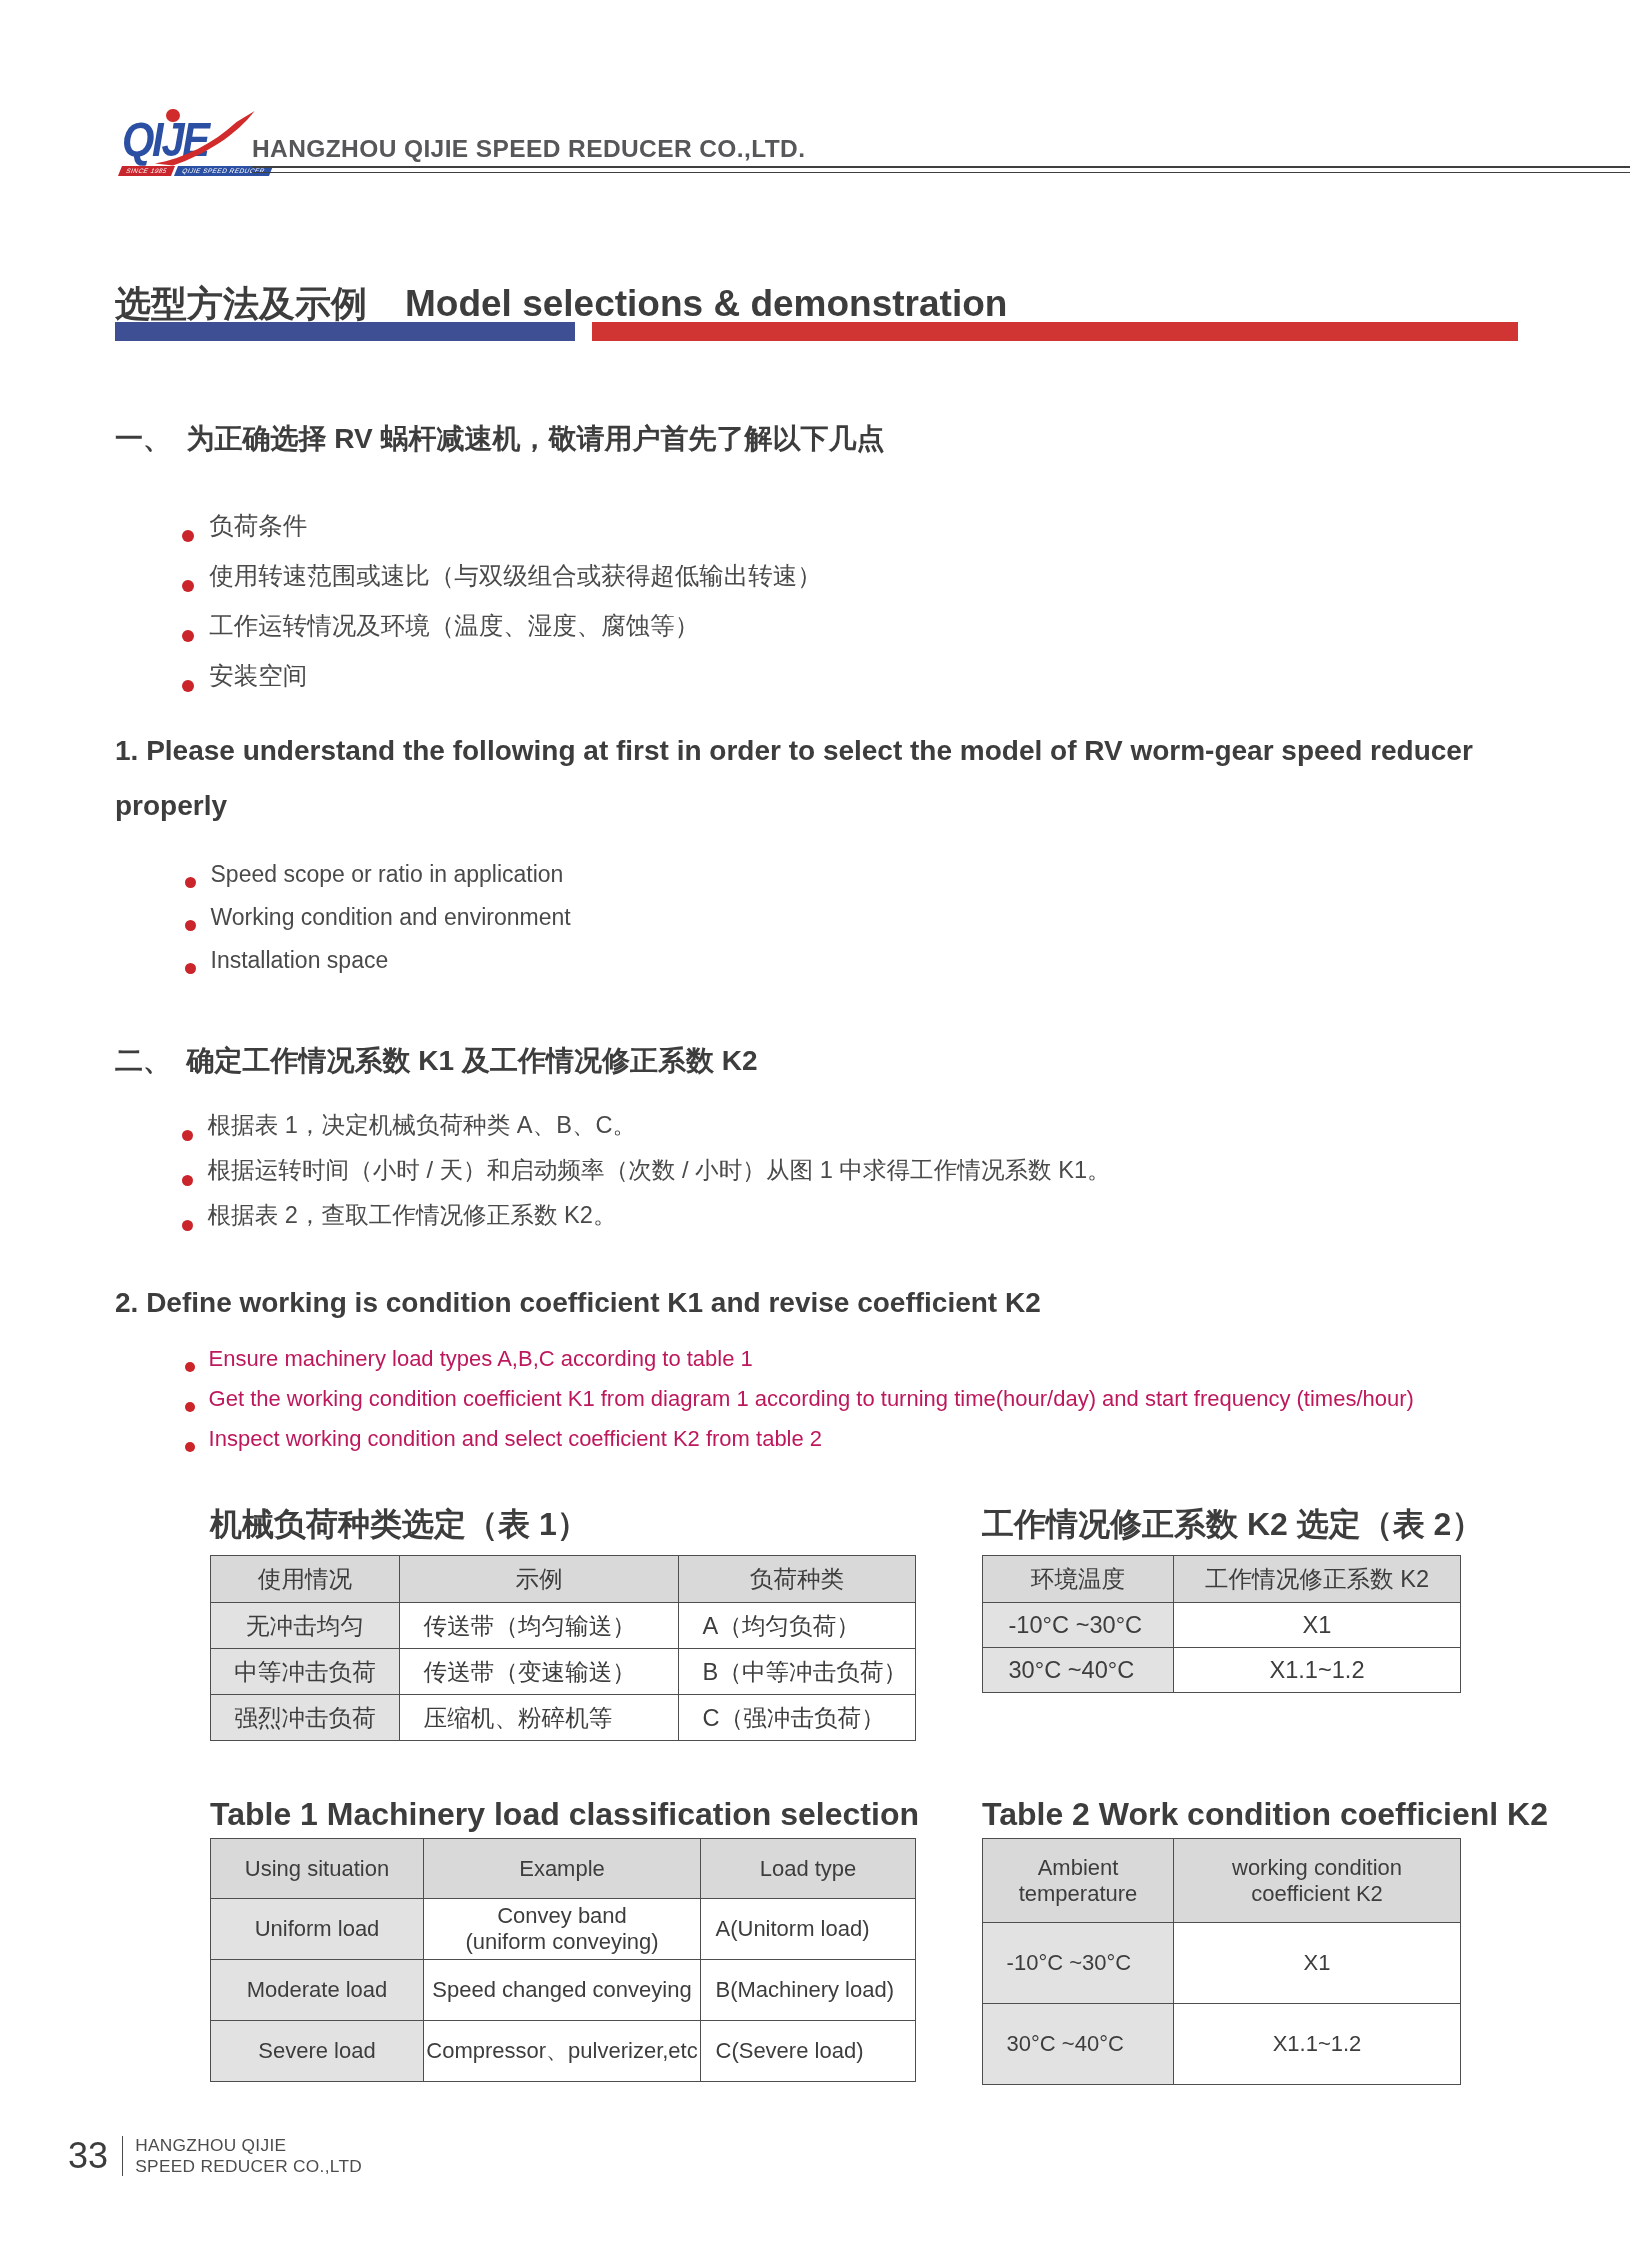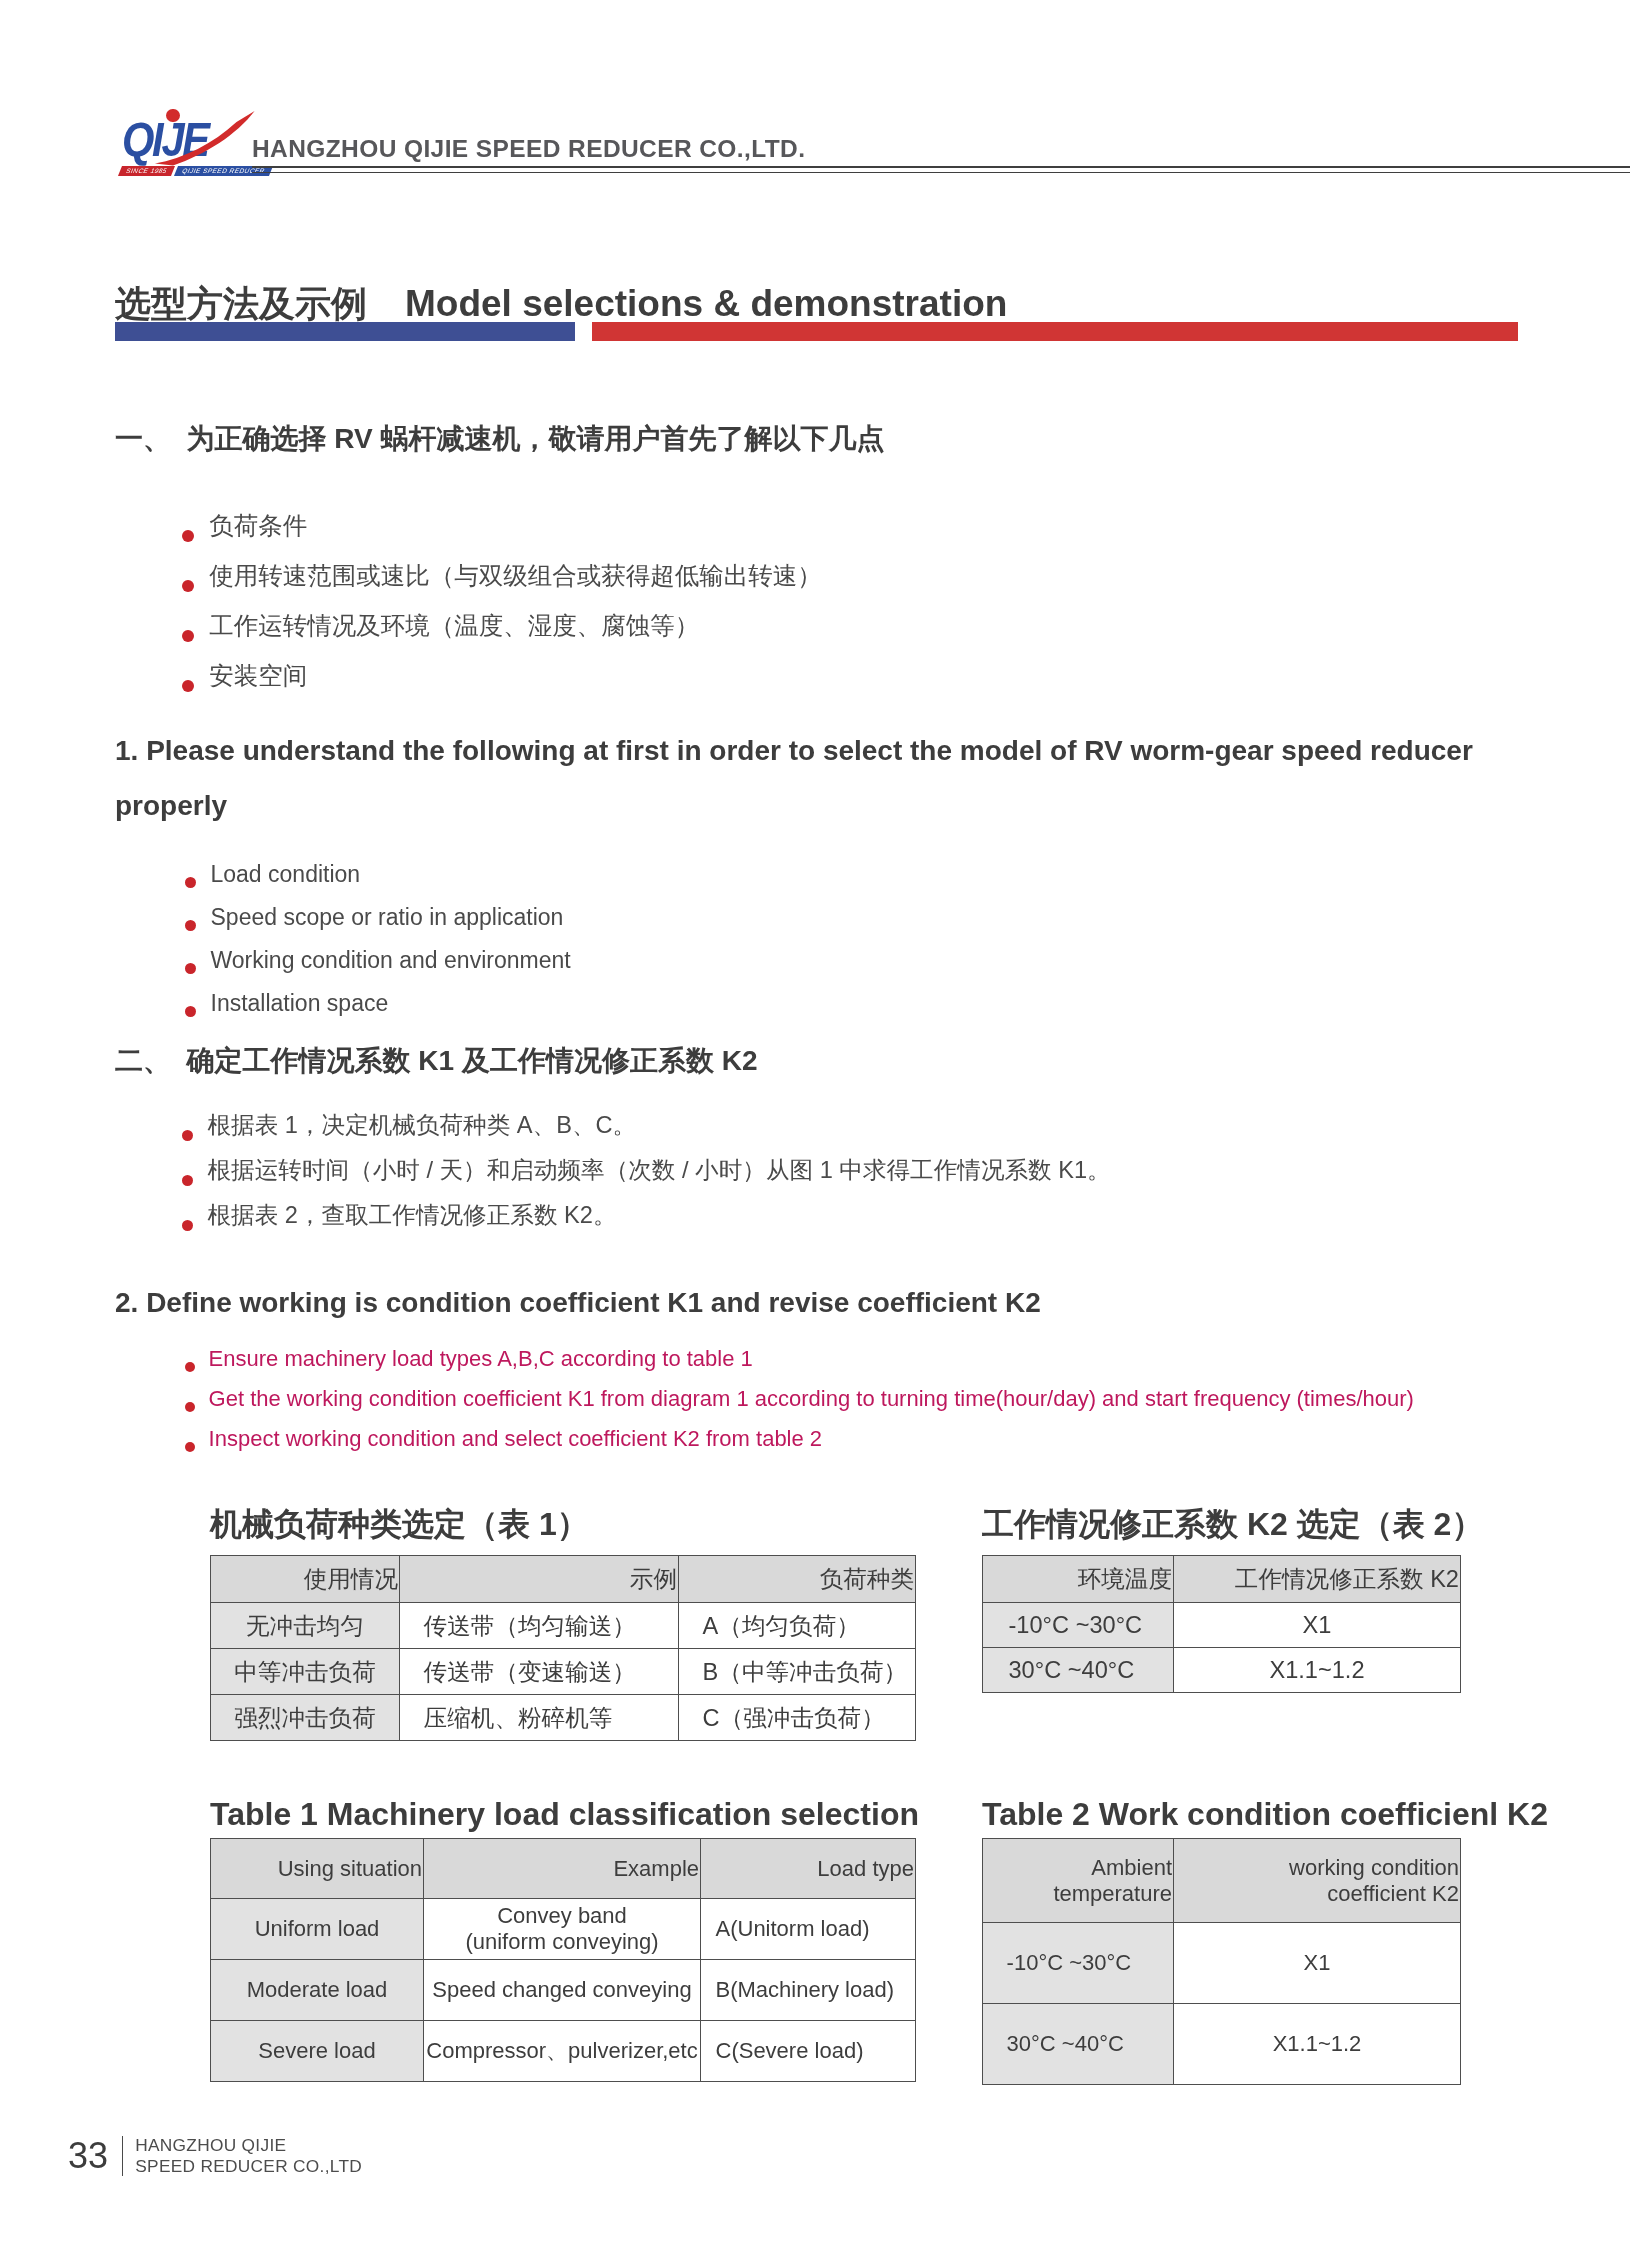--- a/index.html
+++ b/index.html
@@ -65,21 +65,21 @@
   .t-zh1-title{left:210px;top:1503px;}
   .t-zh2-title{left:982px;top:1503px;}
   .t-en1-title{left:210px;top:1796px;}
   .t-en2-title{left:982px;top:1796px;}
 
   table.dtable{position:absolute;border-collapse:collapse;table-layout:fixed;}
   table.dtable th, table.dtable td{
     border:1.8px solid #4e4e4e;white-space:pre-line;overflow:hidden;
     font-family:"Liberation Sans", sans-serif;
   }
-  table.dtable th{background:#d9d9d9;font-weight:normal;text-align:right;}
+  table.dtable th{background:#d9d9d9;font-weight:normal;text-align:center;}
   td.shade{background:#e2e2e2;}
   td.cen, th{text-align:center;}
   td.lft{text-align:left;}
 
   .table-zh1{left:210px;top:1555px;width:706px;font-size:23.6px;color:#3d3d3d;}
   .table-zh1 th{height:44px;}
   .table-zh1 td{height:43px;}
   .table-zh1 td.p1{padding-left:23.6px;}
   .table-zh2{left:982px;top:1555px;width:478px;font-size:23.6px;color:#3d3d3d;}
   .table-zh2 th{height:44px;}
@@ -142,24 +142,20 @@
     <li>
         <span class="dot"></span>
         <span>安装空间</span>
       </li>
   </ul>
 
   <div class="abs sec-heading h-en1">1. Please understand the following at first in order to select the model of RV worm-gear speed reducer properly</div>
   <ul class="abs bullets ul-en1">
     <li>
         <span class="dot"></span>
-        <span>Load condition</span>
-      </li>
-    <li>
-        <span class="dot"></span>
         <span>Speed scope or ratio in application</span>
       </li>
     <li>
         <span class="dot"></span>
         <span>Working condition and environment</span>
       </li>
     <li>
         <span class="dot"></span>
         <span>Installation space</span>
       </li>

